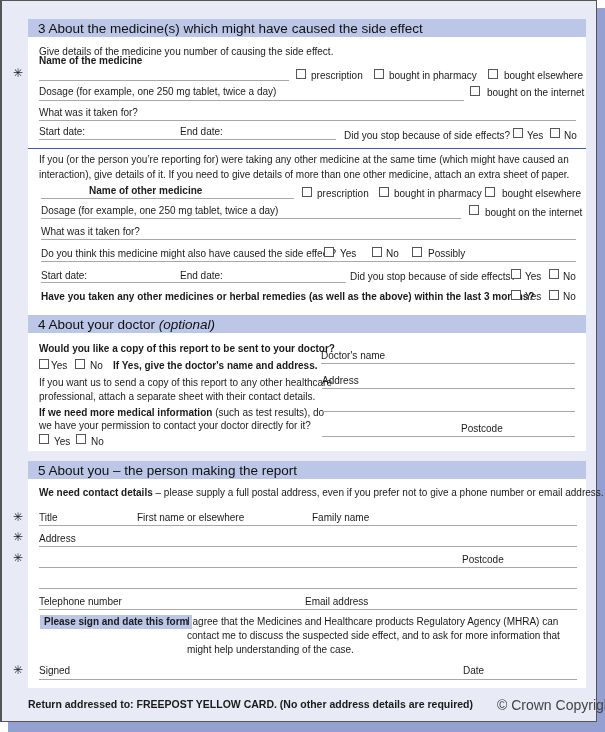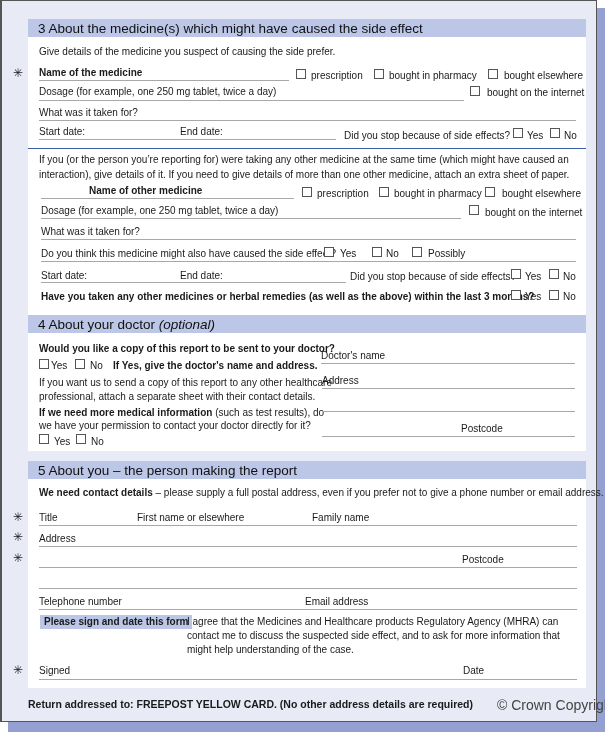--- a/index.html
+++ b/index.html
@@ -21,23 +21,23 @@
 </head>
 <body>
 
 <div class="shadow-r"></div>
 <div class="shadow-b"></div>
 
 <div class="page">
 
   <div class="section" style="top:18px; height:376px;">
     <div class="sec-head">3 About the medicine(s) which might have caused the side effect</div>
-    <div class="t" style="left:11px; top:27px;">Give details of the medicine you suspect of causing the side prefer.</div>
+    <div class="t" style="left:11px; top:27px;">Give details of the medicine you number of causing the side effect.</div>
 
-    <div class="t b" style="left:11px; top:48px;">Name of the medicine</div>
+    <div class="t b" style="left:11px; top:36px;">Name of the medicine</div>
     <div class="line" style="left:11px; top:61px; width:250px;"></div>
     <div class="cb" style="left:268px; top:50px;"></div>
     <div class="t" style="left:283px; top:51px;">prescription</div>
     <div class="cb" style="left:346px; top:50px;"></div>
     <div class="t" style="left:361px; top:51px;">bought in pharmacy</div>
     <div class="cb" style="left:460px; top:50px;"></div>
     <div class="t" style="left:476px; top:51px;">bought elsewhere</div>
 
     <div class="t" style="left:11px; top:67px;">Dosage (for example, one 250 mg tablet, twice a day)</div>
     <div class="line" style="left:11px; top:81px; width:425px;"></div>

